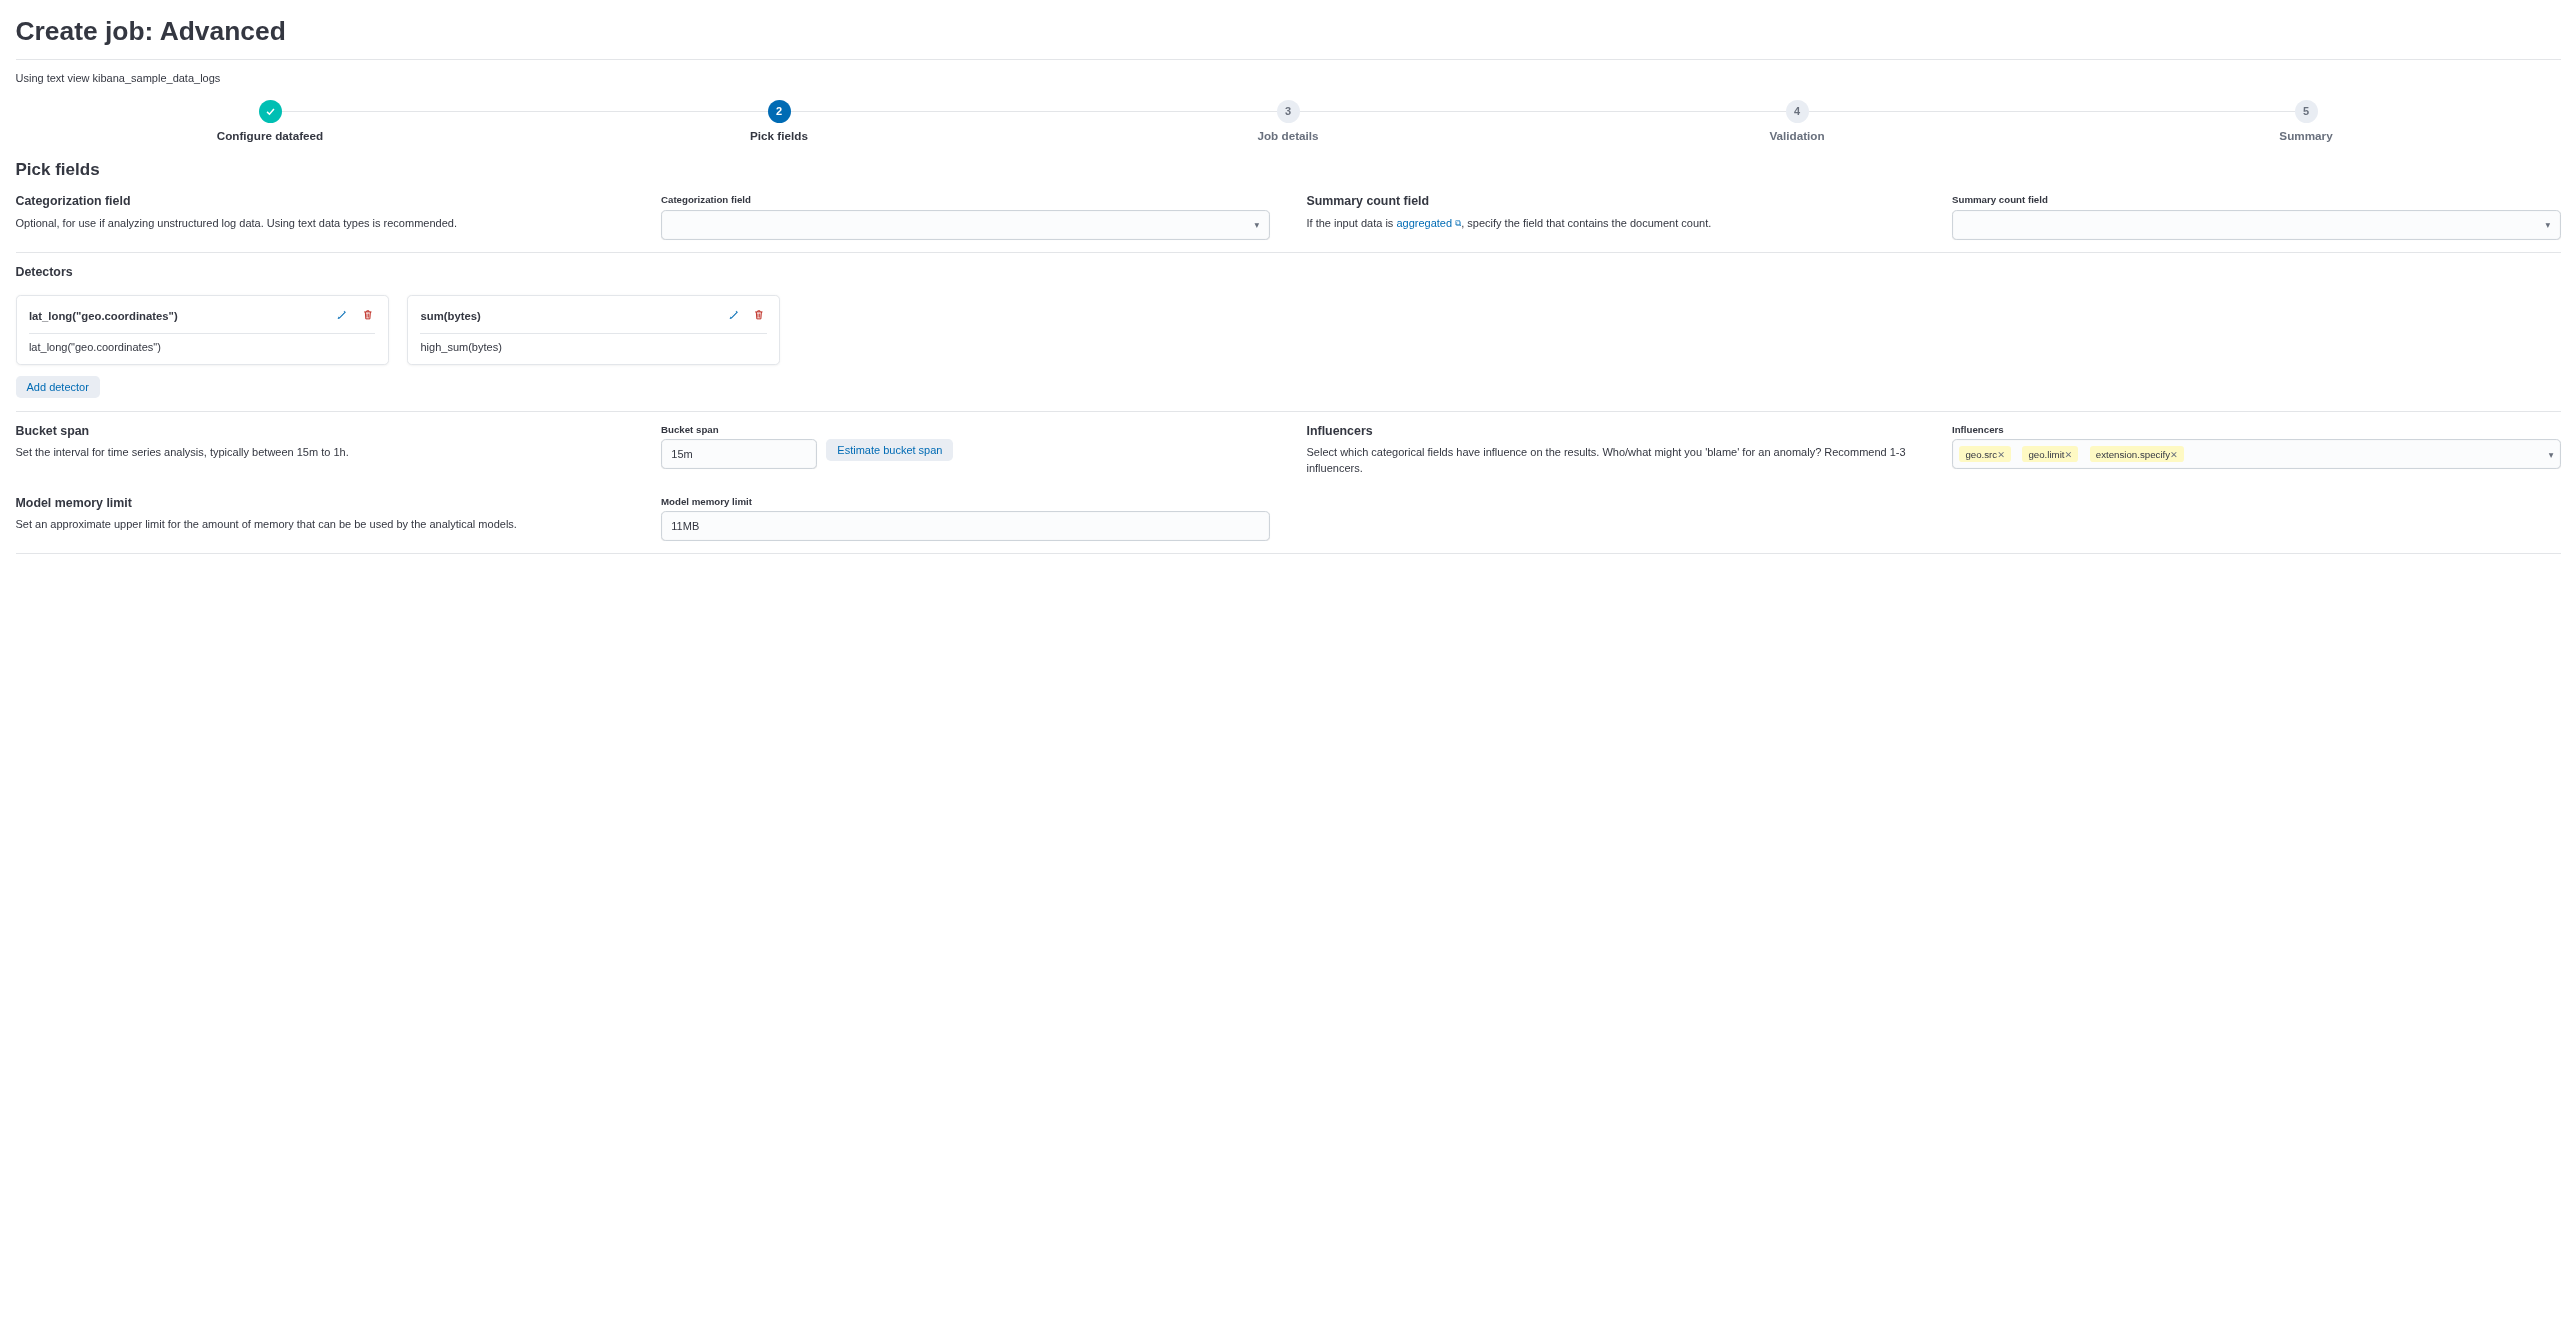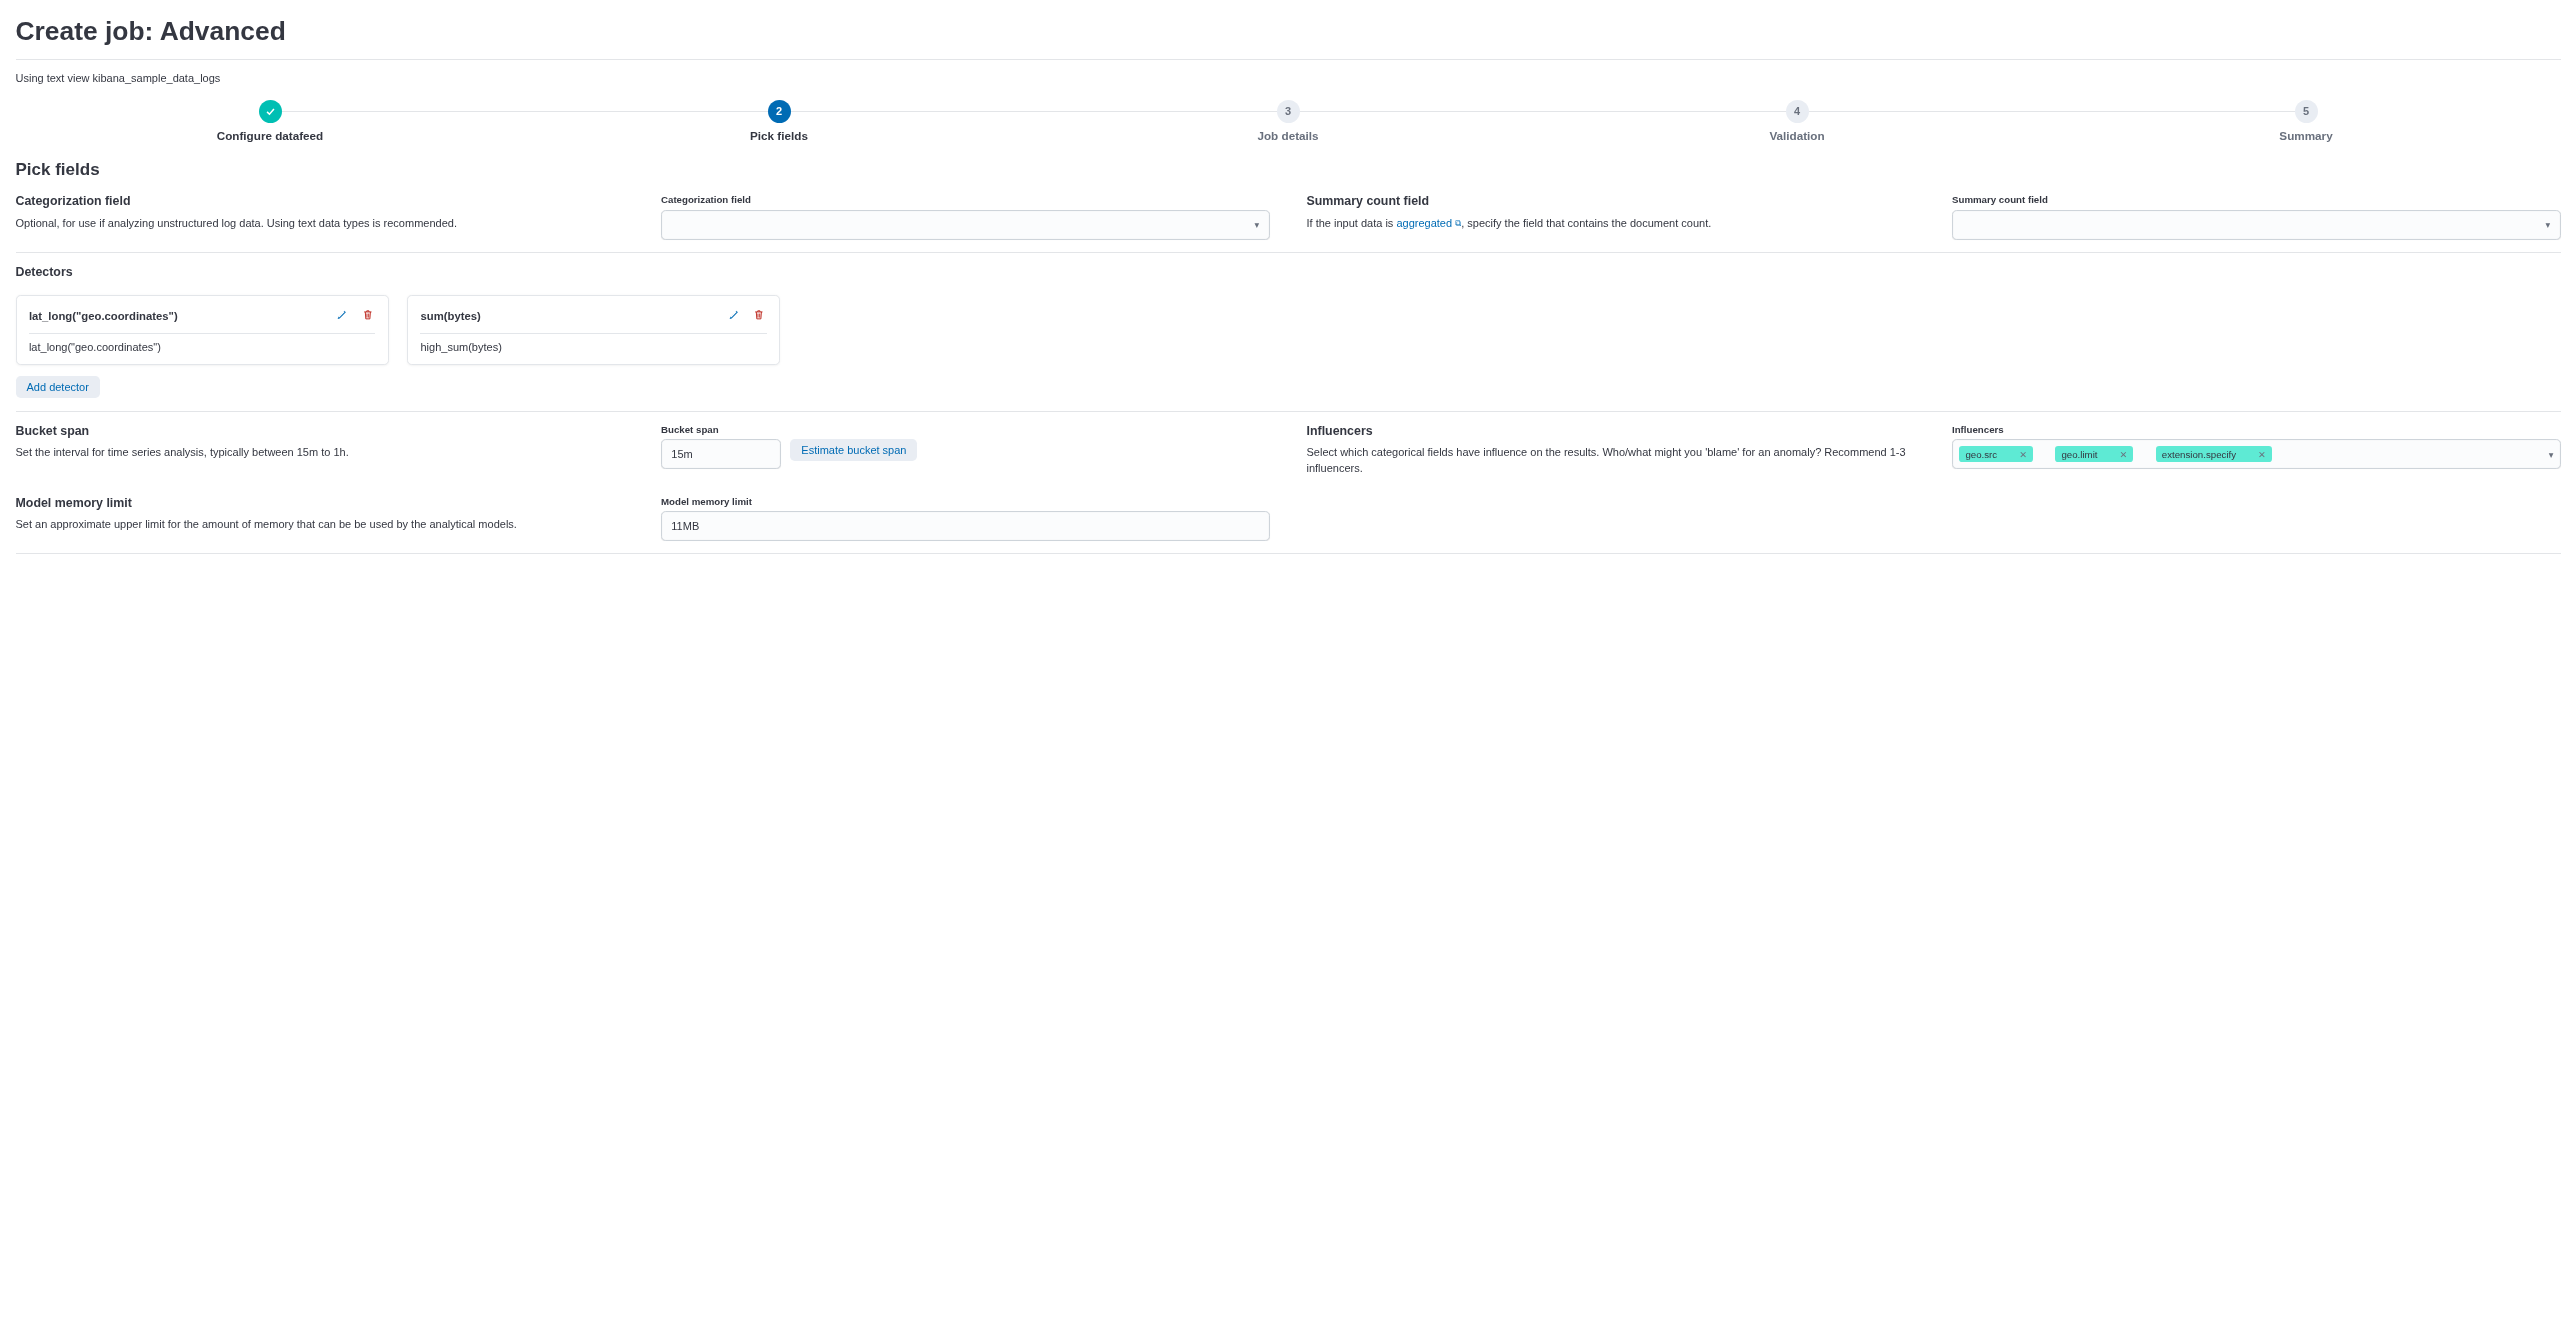--- a/index.html
+++ b/index.html
@@ -81,26 +81,26 @@
   color: #006bb4;
   font-weight: 500;
   padding: 5px 11px;
   border-radius: 4.7px;
   cursor: pointer;
   font-size: 11px;
   border: none;
 }
 .add-detector { margin-top: 11px; }
 .bucket-row { display: flex; gap: 9.3px; align-items: flex-start; }
-.bucket-input { width: 120px; }
+.bucket-input { width: 156px; }
 .pill {
-  display: inline-flex; align-items: center; gap: 22px;
-  background: #5eead4; color: #343741;
+  display: inline-flex; align-items: center; gap: 0;
+  background: #fef9c3; color: #343741;
   padding: 2.3px 6.2px; border-radius: 3.1px;
-  font-size: 9.7px; margin-right: 19px;
+  font-size: 9.7px; margin-right: 8px;
 }
 .pill .x { cursor: pointer; color: #69707d; font-size: 9.3px; }
 .combobox { gap: 3.1px; padding: 0 6.2px; height: auto; min-height: 29.5px; padding-top:3.1px; padding-bottom:3.1px; flex-wrap: wrap; }
 .pills-wrap { display: flex; flex-wrap: wrap; gap: 3.1px; align-items: center; flex: 1; }
 .checkmark { width: 11px; height: 11px; }
 </style>
 </head>
 <body>
 
 

